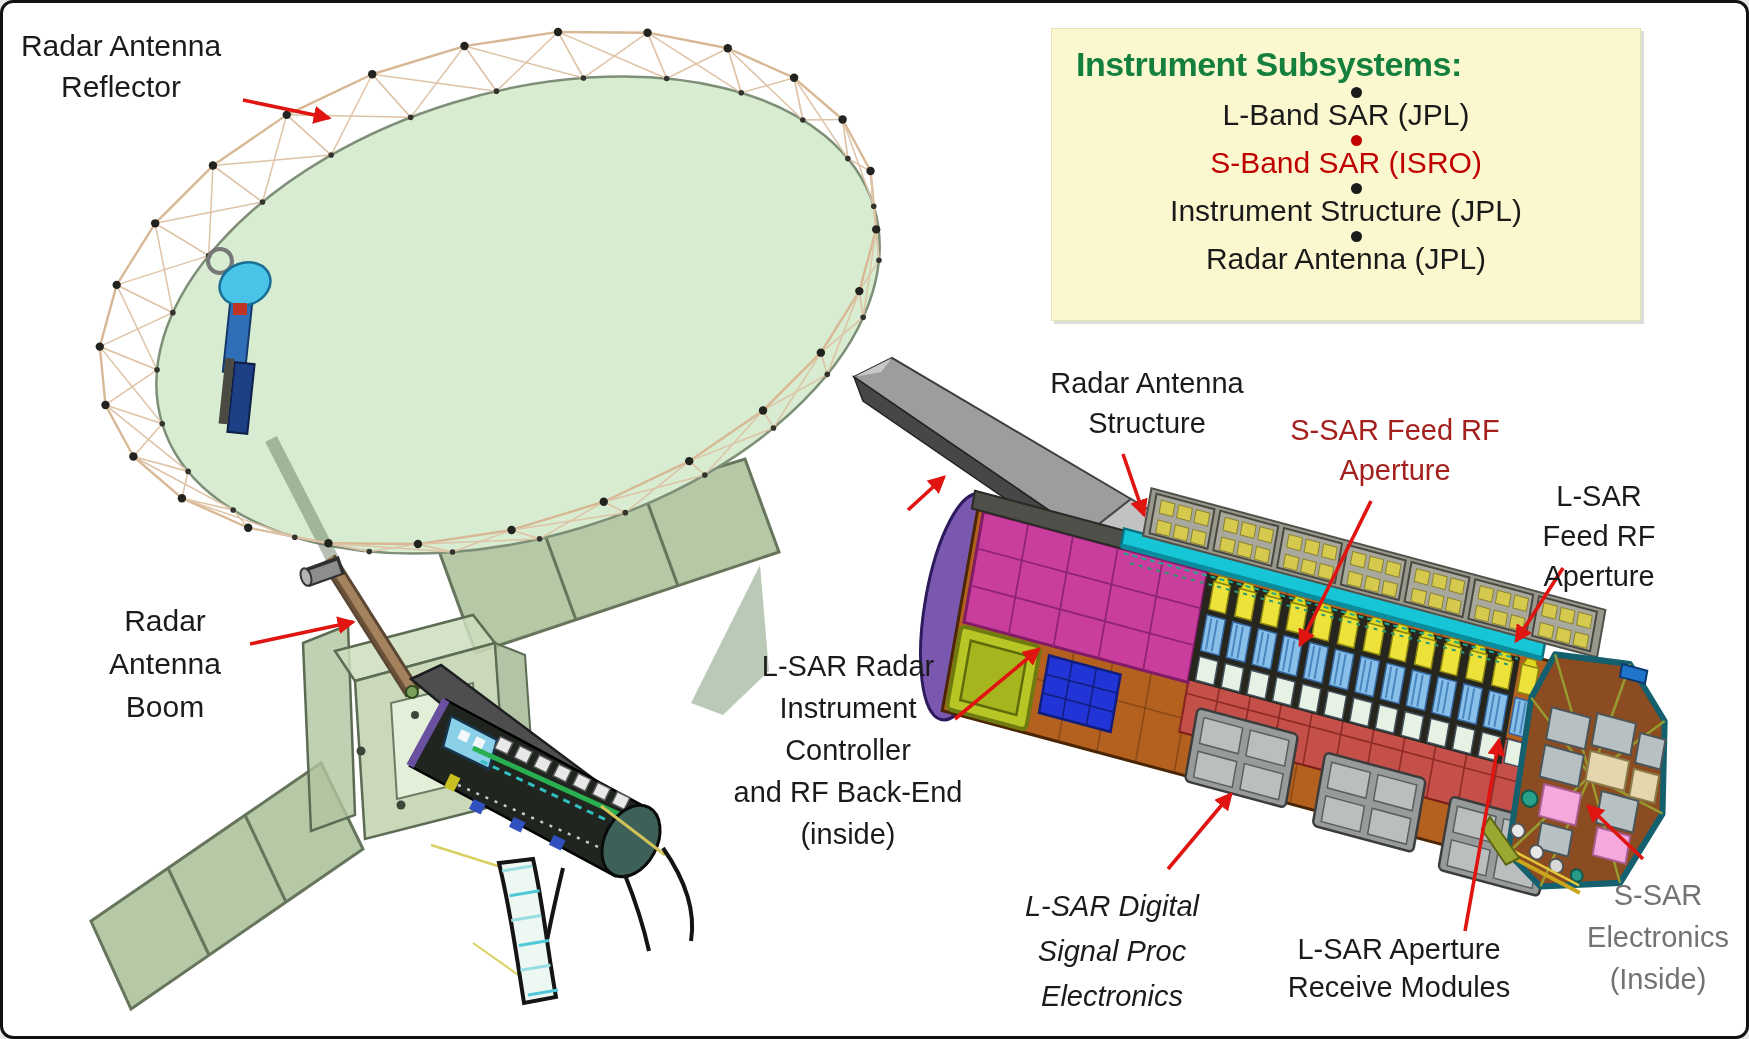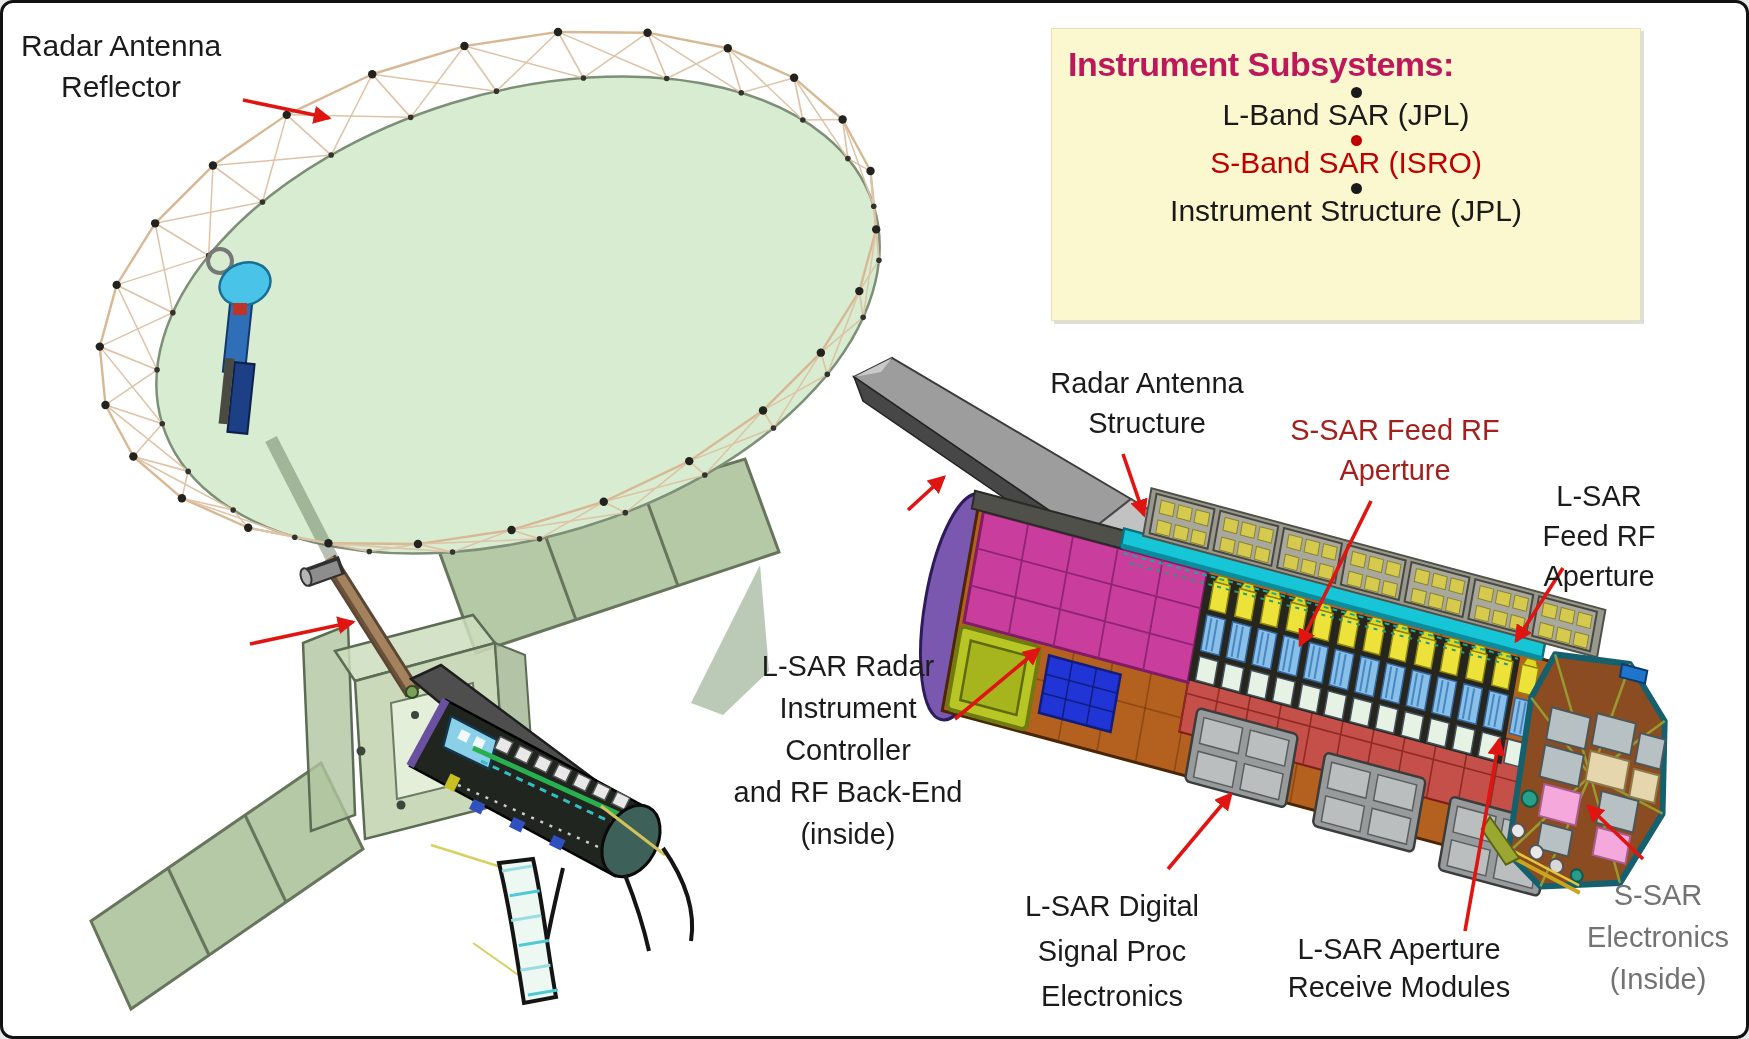--- a/index.html
+++ b/index.html
@@ -14,29 +14,29 @@
     font-size:29px;line-height:40px;text-align:center;
     white-space:pre-line;color:#1b1b1b;font-weight:400;letter-spacing:0;
   }
   .lbl-reflector{left:118px;top:22px;font-size:30px;line-height:41px;}
   .lbl-boom{left:162px;top:596px;font-size:30px;line-height:43px;}
   .lbl-structure{left:1144px;top:360px;}
   .lbl-ssarfeed{left:1392px;top:407px;}
   .lbl-lsarfeed{left:1580px;top:473px;}
   .lbl-boomattach{left:905px;top:512px;}
   .lbl-ric{left:845px;top:642px;line-height:42px;}
-  .lbl-dsp{left:1109px;top:881px;line-height:45px;}
+  .lbl-dsp{left:1109px;top:881px;line-height:45px;font-style:italic;}
   .lbl-trm{left:1396px;top:927px;line-height:38px;}
   .lbl-ssarelec{left:1655px;top:871px;line-height:42px;}
   #legend{
     position:absolute;left:1048px;top:25px;width:590px;height:293px;
     background:#fbf8cf;border:1px solid #e6e2b4;box-shadow:3px 3px 0 rgba(120,120,110,.25);
     box-sizing:border-box;padding:12px 16px 0 16px;
   }
-  #legend-title{font-size:34px;font-weight:bold;color:#be185d;line-height:46px;letter-spacing:-0.5px;}
+  #legend-title{font-size:34px;font-weight:bold;color:#15803d;line-height:46px;letter-spacing:-0.5px;margin-left:8px;}
   .legend-item{display:flex;align-items:center;height:48px;font-size:30px;flex-direction:column;}
   .legend-dot{width:11px;height:11px;border-radius:50%;margin:0 22px 0 42px;flex:0 0 auto;}
 </style>
 </head>
 <body>
 
 <div id="stage">
 
   <svg id="art" width="1749" height="1039" viewBox="0 0 1749 1039">
     <defs>
@@ -562,20 +562,23 @@
         <line x1="905" y1="507" x2="941" y2="474" stroke="#e01410" stroke-width="3.6" marker-end="url(#ah)"></line>
         <line x1="952" y1="716" x2="1036" y2="646" stroke="#e01410" stroke-width="3.6" marker-end="url(#ah)"></line>
         <line x1="1165" y1="866" x2="1228" y2="791" stroke="#e01410" stroke-width="3.6" marker-end="url(#ah)"></line>
         <line x1="1462" y1="928" x2="1496" y2="737" stroke="#e01410" stroke-width="3.6" marker-end="url(#ah)"></line>
         <line x1="1640" y1="856" x2="1585" y2="803" stroke="#e01410" stroke-width="3.6" marker-end="url(#ah)"></line>
       </g>
   </svg>
 
   <div class="label lbl-reflector" style="color: rgb(27, 27, 27);">Radar Antenna
 Reflector</div>
+  <div class="label lbl-boom" style="color: rgb(27, 27, 27);">Radar
+Antenna
+Boom</div>
   <div class="label lbl-structure" style="color: rgb(27, 27, 27);">Radar Antenna
 Structure</div>
   <div class="label lbl-ssarfeed" style="color: rgb(163, 32, 28);">S-SAR Feed RF
 Aperture</div>
   <div class="label lbl-lsarfeed" style="color: rgb(27, 27, 27); margin-left: 16px;">L-SAR Feed RF
 Aperture</div>
   <div class="label lbl-ric" style="color: rgb(27, 27, 27);">L-SAR Radar
 Instrument
 Controller
 and RF Back-End
@@ -597,15 +600,19 @@
           <span style="color: rgb(26, 26, 26);">L-Band SAR (JPL)</span>
         </div>
         <div class="legend-item">
           <span class="legend-dot" style="background: rgb(192, 0, 0);"></span>
           <span style="color: rgb(192, 0, 0);">S-Band SAR (ISRO)</span>
         </div>
         <div class="legend-item">
           <span class="legend-dot" style="background: rgb(26, 26, 26);"></span>
           <span style="color: rgb(26, 26, 26);">Instrument Structure (JPL)</span>
         </div>
+        <div class="legend-item">
+          <span class="legend-dot" style="background: rgb(26, 26, 26);"></span>
+          <span style="color: rgb(26, 26, 26);">Radar Antenna (JPL)</span>
+        </div>
       </div>
   </div>
 </div>
 
 </body></html>

